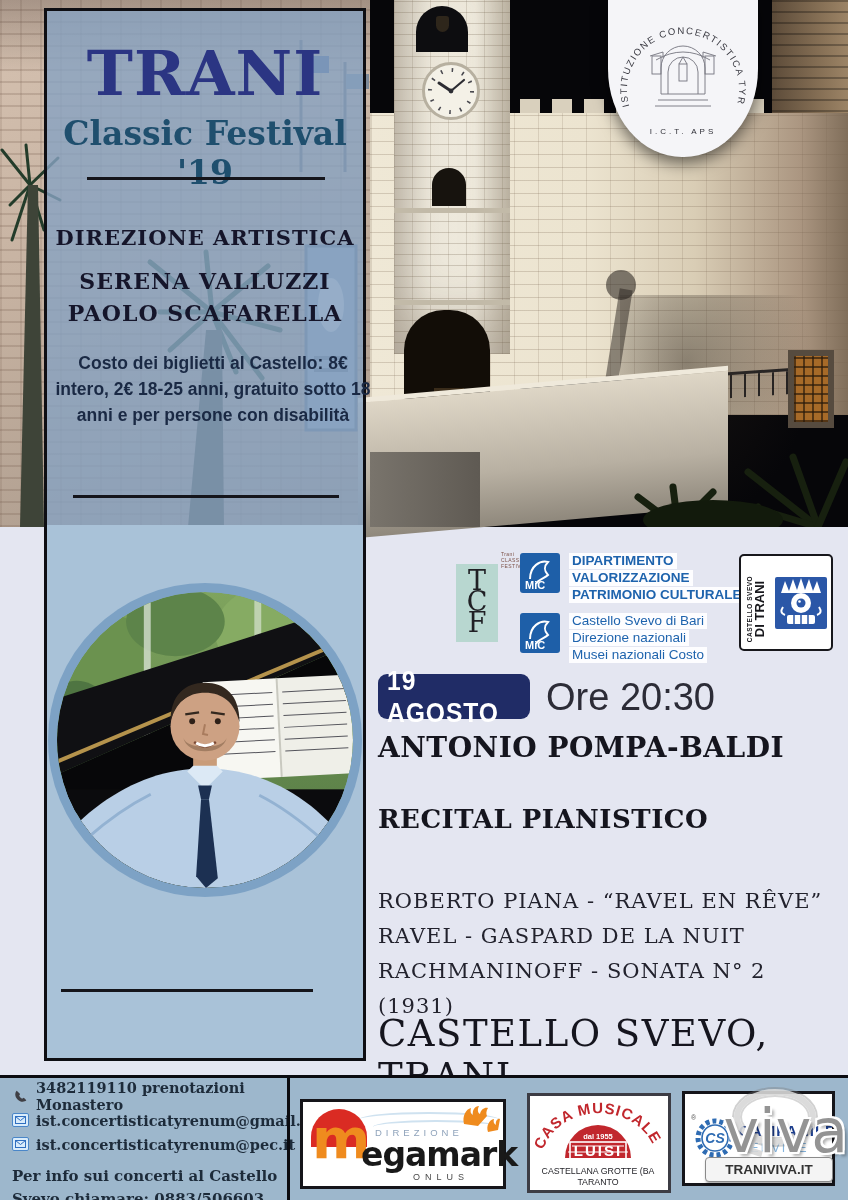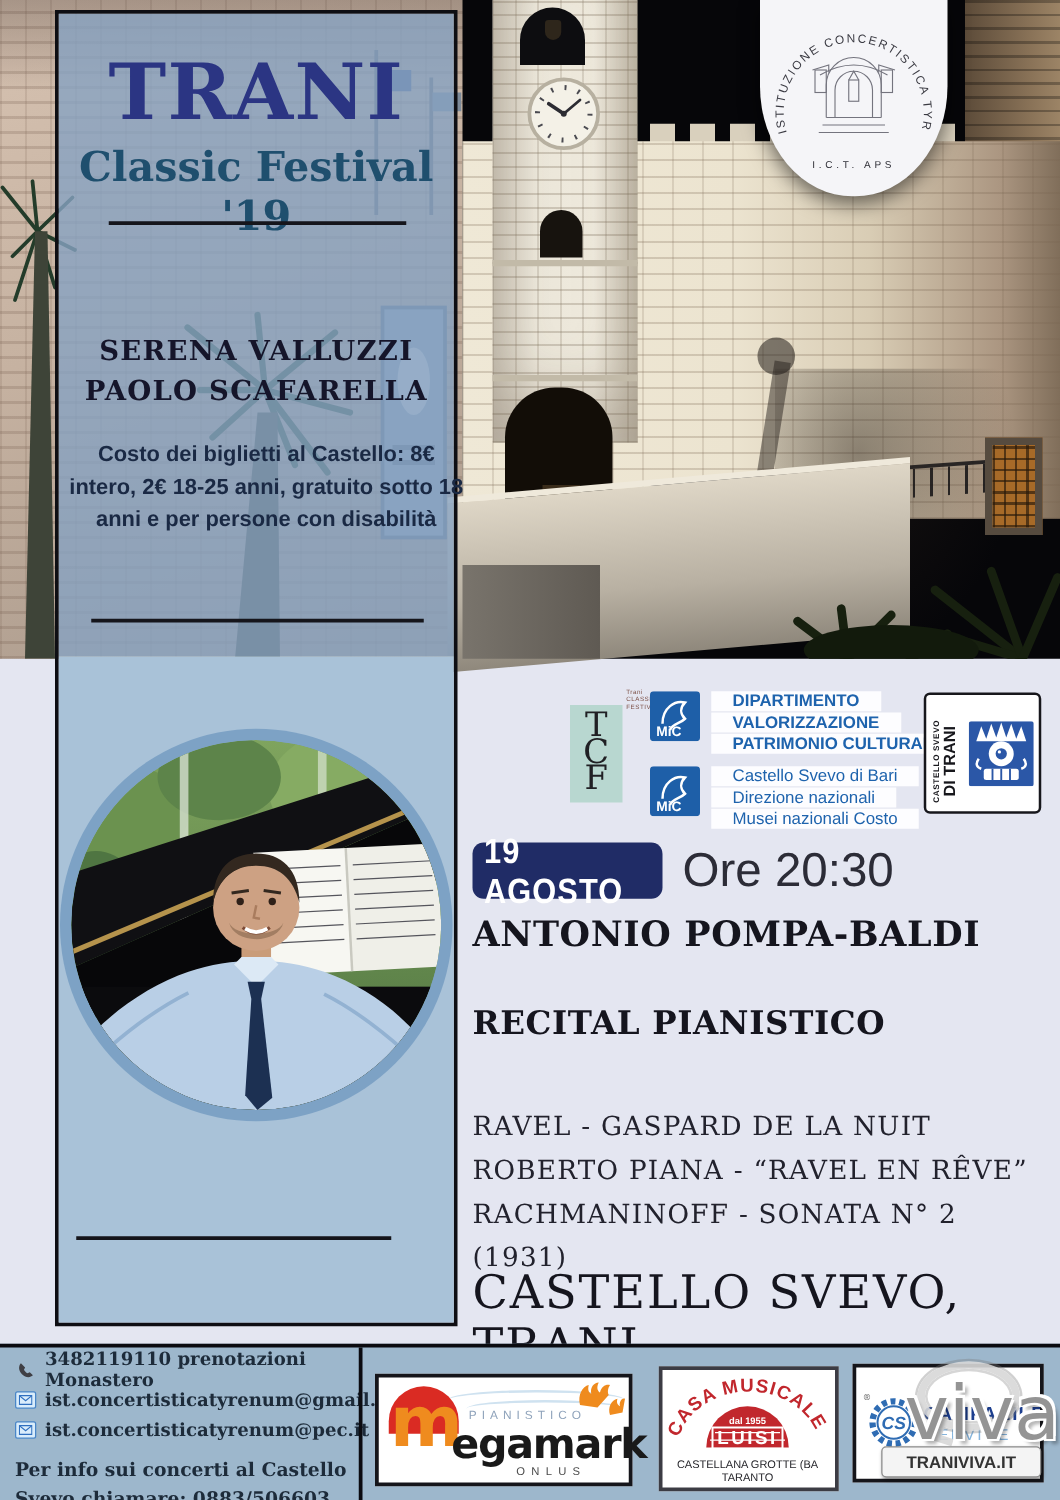--- a/index.html
+++ b/index.html
@@ -96,21 +96,21 @@
     text-align:center;padding-top:5px;}
   .tcf span{display:block;font-size:27px;line-height:23px;color:#202024;}
   .tcf span+span{margin-top:-2px;}
   .tcf-micro{position:absolute;left:501px;top:551px;font-family:"Liberation Sans",sans-serif;
     font-size:5px;line-height:6px;color:#7d5148;letter-spacing:.4px;}
   .mic-block{position:absolute;display:flex;gap:9px;align-items:flex-start;}
   .mic1{left:520px;top:553px;}
   .mic2{left:520px;top:613px;}
   .mic-sq{width:40px;height:40px;flex:0 0 40px;}
   .mic-lines div{font-family:"Liberation Sans",sans-serif;font-weight:700;font-size:13.5px;
-    line-height:15px;color:#1e63ad;background:#fdfdff;padding:0 17px 1px;margin-bottom:1px;width:max-content;}
+    line-height:15px;color:#1e63ad;background:#fdfdff;padding:0 3px 1px;margin-bottom:1px;width:max-content;}
   .mic2 .mic-lines div{font-weight:400;font-size:13.5px;}
   .cst{position:absolute;left:739px;top:554px;width:94px;height:97px;background:#fff;
     border:2px solid #17171c;border-radius:5px;}
   .cst-vert{position:absolute;left:-25px;top:43px;width:80px;transform:rotate(-90deg);
     text-align:center;font-family:"Liberation Sans",sans-serif;color:#17171c;}
   .cst-vert .s1{font-size:6.5px;font-weight:700;letter-spacing:.5px;line-height:7px;}
   .cst-vert .s2{font-size:13px;font-weight:700;line-height:13px;}
   .cst-art{position:absolute;left:34px;top:21px;}
 
   
@@ -272,20 +272,21 @@
       <text x="75" y="134" text-anchor="middle" font-family="Liberation Sans, sans-serif" font-size="8" letter-spacing="3" fill="#2e2e36">I.C.T.  APS</text>
     </svg>
   </div>
 
   <div class="panel">
     <div class="panel-overlay"></div>
     <div class="panel-solid"></div>
     <div class="txt p-title">TRANI</div>
     <div class="txt p-sub">Classic Festival '19</div>
     <div class="p-hline p-line1"></div>
+    <div class="txt p-dir">DIREZIONE ARTISTICA</div>
     <div class="txt p-n1">SERENA VALLUZZI</div>
     <div class="txt p-n2">PAOLO SCAFARELLA</div>
     <div class="txt p-tickets">Costo dei biglietti al Castello: 8€ intero, 2€ 18-25 anni, gratuito sotto 18 anni e per persone con disabilità</div>
     <div class="p-hline p-line2"></div>
 
     <div class="p-circle">
       <svg width="296" height="296" viewBox="0 0 300 300">
         <defs>
           <clipPath id="pc">
               <circle cx="150" cy="150" r="150"></circle>
@@ -412,22 +413,22 @@
     </svg>
   </div>
 
   <div class="date-badge">
     <span>19 AGOSTO</span>
   </div>
   <div class="time">Ore 20:30</div>
   <div class="artist">ANTONIO POMPA-BALDI</div>
   <div class="recital">RECITAL PIANISTICO</div>
   <div class="program">
+    <div>ROBERTO PIANA - “RAVEL EN RÊVE”</div>
     <div>RAVEL - GASPARD DE LA NUIT</div>
-    <div>ROBERTO PIANA - “RAVEL EN RÊVE”</div>
     <div>RACHMANINOFF - SONATA N° 2 (1931)</div>
   </div>
   <div class="venue">CASTELLO SVEVO, TRANI</div>
 
   <div class="strip">
     <div class="contact">
       <div class="c-row">
         <span class="c-ico">
           <svg width="15" height="15" viewBox="0 0 18 18">
               <path d="M4.5 2 C2 4.5 2 9 5.5 12.5 C9 16 13.5 16 16 13.5 L13 10.5 L10.8 11.6 C9.5 11 8 9.5 7.4 8.2 L8.5 6 Z" fill="#3f3f45"></path>
@@ -459,21 +460,21 @@
       </div>
     </div>
 
     <div class="divider-v"></div>
 
     <div class="spon megamark">
       <div class="mm-wave" style="left:55px;top:10px;width:142px;height:16px;"></div>
       <div class="mm-wave" style="left:70px;top:18px;width:126px;height:14px;"></div>
       <div class="mm-arch"></div>
       <div class="mm-m">m</div>
-      <div class="mm-fond">PIANISTICO</div>
+      <div class="mm-fond">DIREZIONE</div>
       <div class="mm-rest">egamark</div>
       <div class="mm-onlus">ONLUS</div>
       <svg class="mm-hands" width="42" height="30" viewBox="0 0 42 30">
         <g fill="#ef8b1e">
           <path d="M6 20 C4 12 8 5 13 4 C12 8 13 10 15 11 C14 6 17 2 21 2 C19 6 20 9 22 10 C23 5 27 3 30 4 C28 7 28 10 29 12 L20 22 Z"></path>
           <path d="M30 28 C28 22 31 16 36 15 C35 18 36 20 38 21 C37 17 40 14 42 15 L40 26 Z"></path>
         </g>
       </svg>
     </div>
 

